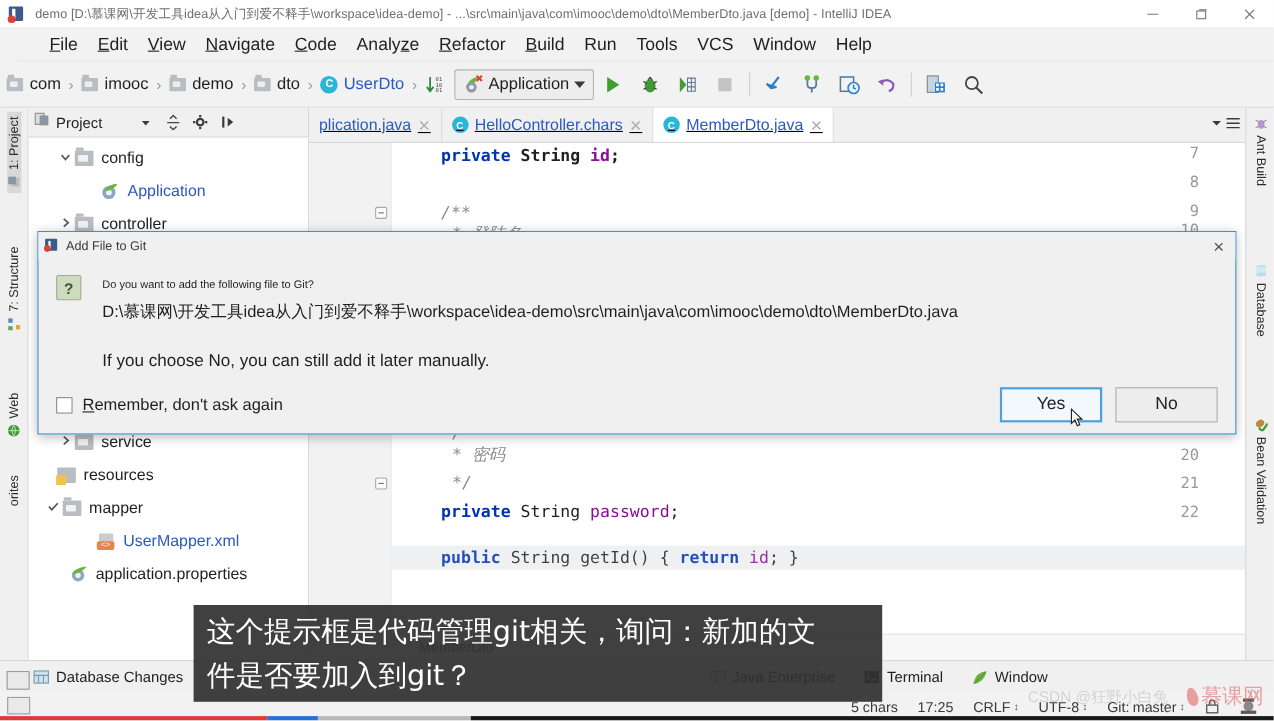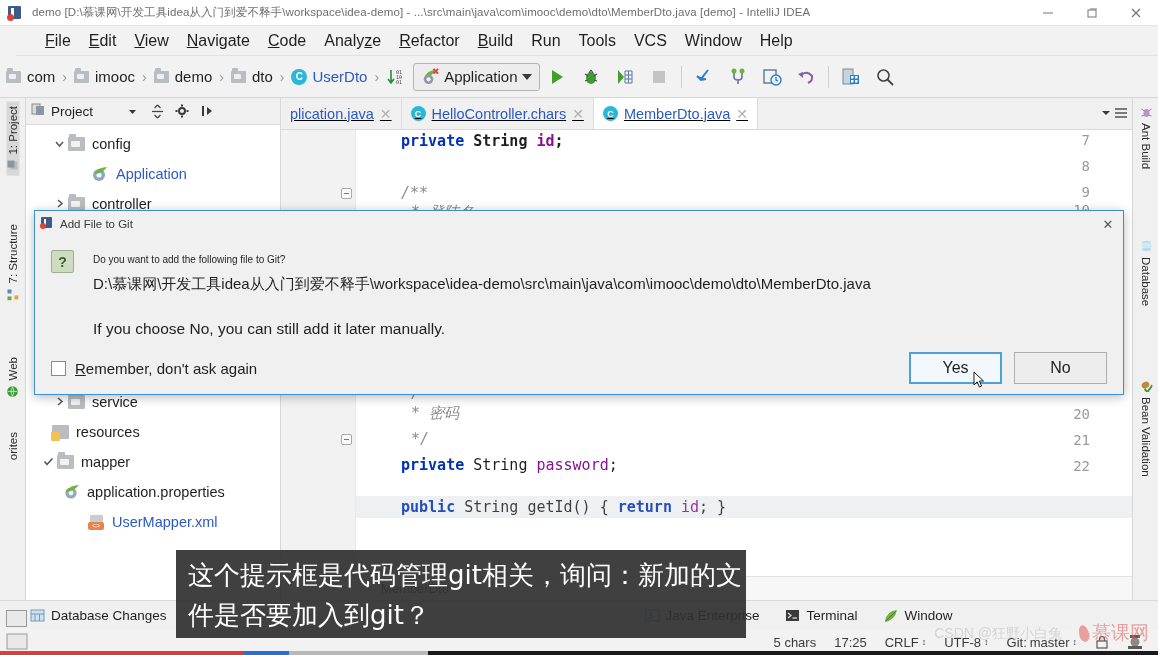--- a/index.html
+++ b/index.html
@@ -178,21 +178,21 @@
   }
   #statusbar .seg{padding:0 9px;white-space:nowrap;display:flex;align-items:center;gap:3px;}
   .updown{display:inline-block;font-size:9px;line-height:8px;color:#444;}
   #leftstatus{width:26px;height:26px;}
 
   
   #lb1{position:absolute;left:6px;bottom:28px;width:21px;height:17px;border:1px solid #9a9a9a;background:#e9e9e9;}
 
   
   #subtitle{
-    position:absolute; left:176px; top:550px; width:570px; height:88px;
+    position:absolute; left:176px; top:550px; width:626px; height:88px;
     background:rgba(48,48,48,0.92); padding:5px 12px 0 12px; z-index:50;
   }
   #subtitle div{
     color:#ffffff; font-size:26px; line-height:40px; font-family:"DejaVu Sans", sans-serif; white-space:nowrap;
   }
   
   #csdn{position:absolute;right:96px;bottom:12px;color:#cfcfcf;font-size:14px;z-index:51;opacity:.85;}
   #imooc{position:absolute;right:8px;bottom:8px;z-index:51;display:flex;align-items:center;gap:2px;opacity:.55;}
   #imooc .cn{font-size:19px;color:#e05c5c;font-family:"DejaVu Sans", sans-serif;border:1px solid transparent;}
   #imooc .flame{width:10px;height:17px;background:#e05c5c;border-radius:50% 50% 50% 50%/60% 60% 40% 40%;transform:rotate(-15deg);}
@@ -486,36 +486,36 @@
       </div>
       <div class="trow" style="padding-left:13px;text-align:right;">
         <span class="arrow">
           <svg width="11" height="11" viewBox="0 0 11 11">
               <path d="M1.5 5.5 L4 8.5 L9.5 2.5" stroke="#4a4a4a" stroke-width="1.4" fill="none"></path>
             </svg>
         </span>
         <span class="fic"></span>
         <span>mapper</span>
       </div>
+      <div class="trow" style="padding-left:62px;">
+        <span class="xml-ic">
+          <span class="pg"></span>
+            <span class="tag">&lt;&gt;</span>
+        </span>
+        <span class="blue">UserMapper.xml</span>
+      </div>
       <div class="trow" style="padding-left:38px;">
         <span class="sp-ic">
           <svg width="16" height="16" viewBox="0 0 16 16">
             <circle cx="7" cy="9" r="5.6" fill="#94a7b8"></circle>
               <circle cx="7" cy="9" r="2.4" fill="#f4f4f4"></circle>
             <path d="M2 7 Q7 1 15 1 Q10 7 2 8 Z" fill="#6db33f"></path>
           </svg>
         </span>
         <span>application.properties</span>
-      </div>
-      <div class="trow" style="padding-left:62px;">
-        <span class="xml-ic">
-          <span class="pg"></span>
-            <span class="tag">&lt;&gt;</span>
-        </span>
-        <span class="blue">UserMapper.xml</span>
       </div>
     </div>
   </div>
 
   <div id="editor">
     <div id="gutter"></div>
 
     <div class="lnum" style="top:34px;">7</div>
     <div class="lnum" style="top:60px;">8</div>
     <div class="lnum" style="top:86px;">9</div>

